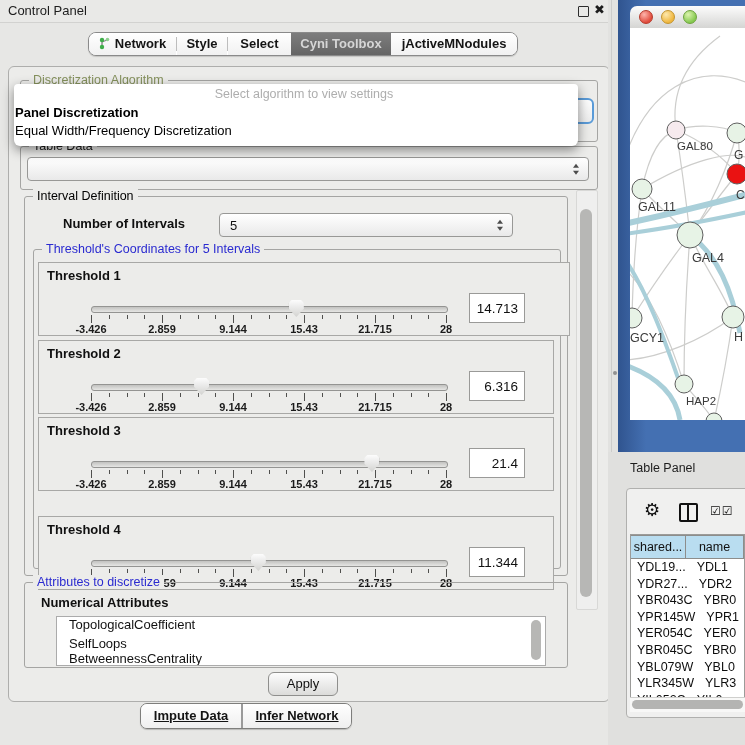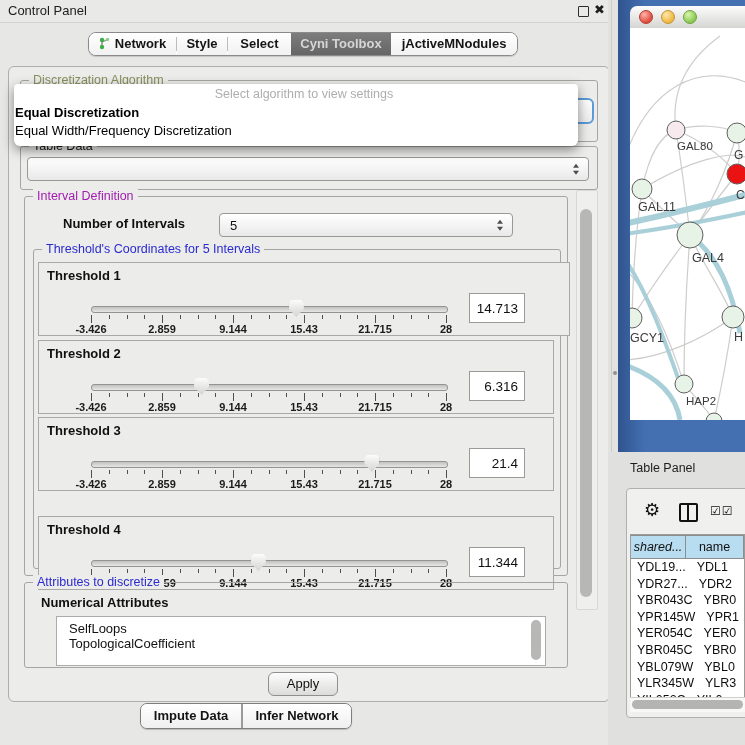--- a/index.html
+++ b/index.html
@@ -16,21 +16,21 @@
   .tabbar{left:88px;top:32px;height:22px;display:flex;border:1px solid #8a8a8a;border-radius:8px;overflow:hidden;background:#fff;box-shadow:0 1px 1px rgba(0,0,0,.15);}
   .tab{height:22px;line-height:22px;text-align:center;font-size:13px;font-weight:bold;color:#141414;background:linear-gradient(#ffffff,#f1f1f1);}
   .tab.dark{background:linear-gradient(#7d7d7d,#656565);color:#d6d6d6;font-weight:bold;}
   .tab .ticon{display:inline-block;vertical-align:-2px;margin-right:5px;}
   .tsep{width:1px;height:14px;margin-top:4px;background:#bdbdbd;}
 
   .outerbox{left:8px;top:66px;width:600px;height:634px;background:#ececea;border:1px solid #aeaeac;border-radius:6px;}
 
   .group{position:absolute;border:1px solid #a5a5a3;border-radius:3px;}
   .group-label{position:absolute;top:-8px;left:8px;background:#ececea;padding:0 4px;font-size:12.5px;white-space:nowrap;}
-  .lbl-green{color:#a21caf;}
+  .lbl-green{color:#000000;}
   .lbl-blue{color:#2a2ad0;}
   .lbl-olive{color:#84905c;}
   .lbl-black{color:#1a1a1a;}
 
   .combo{position:absolute;height:24px;border:1px solid #989896;border-radius:4px;background:linear-gradient(#ffffff,#e9e9e9);font-size:13px;color:#111;line-height:24px;padding-left:10px;box-sizing:border-box;}
   .spin{position:absolute;right:9px;top:50%;transform:translateY(-50%);}
   .spin i{display:block;width:0;height:0;border-left:3.5px solid transparent;border-right:3.5px solid transparent;}
   .spin .up{border-bottom:4.5px solid #4c4c4c;margin-bottom:2.5px;}
   .spin .down{border-top:4.5px solid #4c4c4c;}
 
@@ -59,21 +59,21 @@
   .tlab{position:absolute;top:3px;transform:translateX(-50%);font-size:11px;font-weight:600;color:#1b1b1b;white-space:nowrap;}
   .valbox{position:absolute;left:430px;top:30px;width:56px;height:30px;background:#fff;border:1px solid #9a9a98;font-size:13.5px;color:#111;text-align:right;line-height:30px;padding-right:6px;box-sizing:border-box;}
 
   
   .attr-list{left:56px;top:616px;width:488px;height:48px;background:#fff;border:1px solid #ababab;overflow:hidden;}
   .attr-item{height:15px;line-height:15px;font-size:13px;color:#111;padding-left:12px;}
 
   .apply-btn{left:268px;top:672px;width:68px;height:22px;border:1px solid #8f8f8d;border-radius:6px;background:linear-gradient(#fdfdfd,#dcdcda);font-size:13px;color:#111;text-align:center;line-height:22px;}
 
   .bottom-tabbar{left:140px;top:703px;height:24px;display:flex;border:1px solid #7e7e7c;border-radius:7px;overflow:hidden;box-shadow:0 1px 1px rgba(0,0,0,.2);}
-  .btab{height:24px;line-height:24px;text-align:center;font-size:13px;font-weight:bold;color:#141414;background:linear-gradient(#ffffff,#efefef);}
+  .btab{height:24px;line-height:24px;text-align:center;font-size:13px;font-weight:bold;color:#141414;background:linear-gradient(#ffffff,#efefef);text-decoration:underline;}
   .btab.dark{background:linear-gradient(#7d7d7d,#646464);color:#d4d4d4;}
   .btab.sep{border-right:1px solid #9a9a9a;}
 
   
   .splitter{left:608px;top:0;width:10px;height:452px;background:#e2e2e0;}
   .split-line{left:611px;top:0;width:1px;height:452px;background:#cccccb;}
   .split-dot{left:613px;top:371px;width:4px;height:4px;border-radius:50%;background:#909090;}
 
   .netframe{left:618px;top:0;width:127px;height:452px;background:linear-gradient(to right,#30548f,#4470b2 22%,#4470b2);}
   .macbar{left:630px;top:6px;width:115px;height:22px;background:linear-gradient(#fcfcfc,#d5d5d3);border-bottom:1px solid #a6a6a4;border-top-left-radius:7px;}
@@ -87,21 +87,21 @@
   .tpanel-title{left:630px;top:461px;font-size:12.5px;color:#1d1d1d;}
   .tpanel-box{left:626px;top:488px;width:130px;height:228px;background:#f0f0ef;border:1px solid #b0b0ae;border-radius:4px;}
   .gear{left:644px;top:501px;font-size:18px;color:#111;line-height:18px;}
   .colicon{left:679px;top:503px;width:15px;height:15px;border:2px solid #111;border-radius:2px;}
   .colicon i{position:absolute;left:6px;top:0;width:2px;height:100%;background:#111;}
   .checks{left:710px;top:504px;font-size:12px;color:#111;letter-spacing:1px;}
 
   .tbl{left:630px;top:534px;width:115px;height:163px;background:#fff;overflow:hidden;border:1px solid #9b9b99;border-bottom:none;box-sizing:border-box;}
   .thead{display:flex;height:24px;}
   .th{box-sizing:border-box;height:24px;line-height:22px;background:#b9ddf0;border:1px solid #8d8d8b;border-left:none;font-size:12.5px;color:#111;text-align:center;}
-  .th.c1{width:76px;border-left:none;font-style:italic;}
+  .th.c1{width:76px;border-left:none;}
   .th.c2{width:80px;}
   .trow{display:flex;height:16.6px;line-height:16.6px;font-size:12.5px;color:#0e0e0e;}
   .td1{width:76px;padding-left:6px;box-sizing:border-box;white-space:nowrap;}
   .td2{width:80px;padding-left:11px;box-sizing:border-box;white-space:nowrap;}
   .hscroll{left:630px;top:697px;width:115px;height:14px;background:#f8f8f7;border-top:1px solid #cfcfcd;}
 </style>
 </head>
 <body>
 
 <div class="screen">
@@ -134,21 +134,21 @@
 
   <div class="abs outerbox"></div>
 
   <div class="group" style="left:20px;top:80px;width:576px;height:60px;">
     <span class="group-label lbl-olive">Discretization Algorithm</span>
   </div>
   <div class="abs combo-frag"></div>
 
   <div class="abs popup">
     <div class="ph">Select algorithm to view settings</div>
-    <div class="opt1">Equal Discretization</div>
+    <div class="opt1">Panel Discretization</div>
     <div class="opt2">Equal Width/Frequency Discretization</div>
   </div>
 
   <div class="group" style="left:20px;top:146px;width:576px;height:42px;">
     <span class="group-label lbl-black">Table Data</span>
     <div class="combo" style="left:6px;top:10px;width:562px;">
       <span class="spin">
           <i class="up"></i>
           <i class="down"></i>
         </span>
@@ -330,22 +330,23 @@
         <span class="tlab" style="left: 100%;">28</span>
       </div>
     <div class="valbox">11.344</div>
   </div>
 
   <div class="group" style="left:24px;top:582px;width:542px;height:84px;">
     <span class="group-label lbl-blue">Attributes to discretize</span>
     <span class="abs" style="left:16px;top:12px;font-size:13px;font-weight:bold;color:#101010;">Numerical Attributes</span>
   </div>
   <div class="abs attr-list">
+    <div class="attr-item">TopologicalCoefficient</div>
     <div class="attr-item" style="margin-top:4px;">SelfLoops</div>
-    <div class="attr-item">TopologicalCoefficient</div>
+    <div class="attr-item">BetweennessCentrality</div>
   </div>
   <div class="abs vthumb" style="left:531px;top:620px;width:10px;height:40px;"></div>
 
   <div class="abs apply-btn">Apply</div>
 
   <div class="abs bottom-tabbar">
     <div class="btab sep" style="width:100px;">Impute Data</div>
     <div class="btab" style="width:108px;border-left:1px solid #9a9a9a;">Infer Network</div>
   </div>
 

